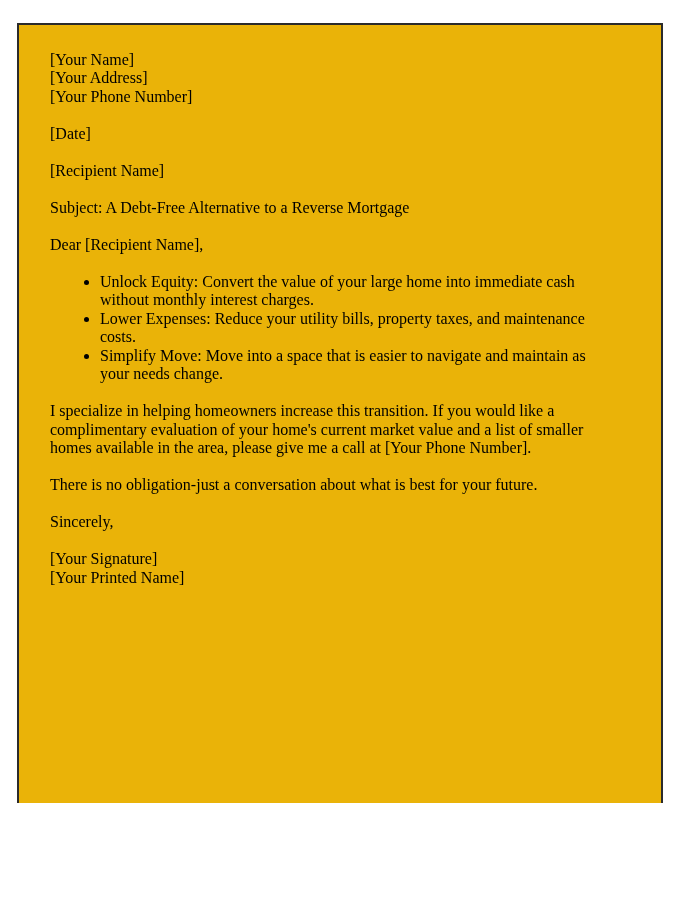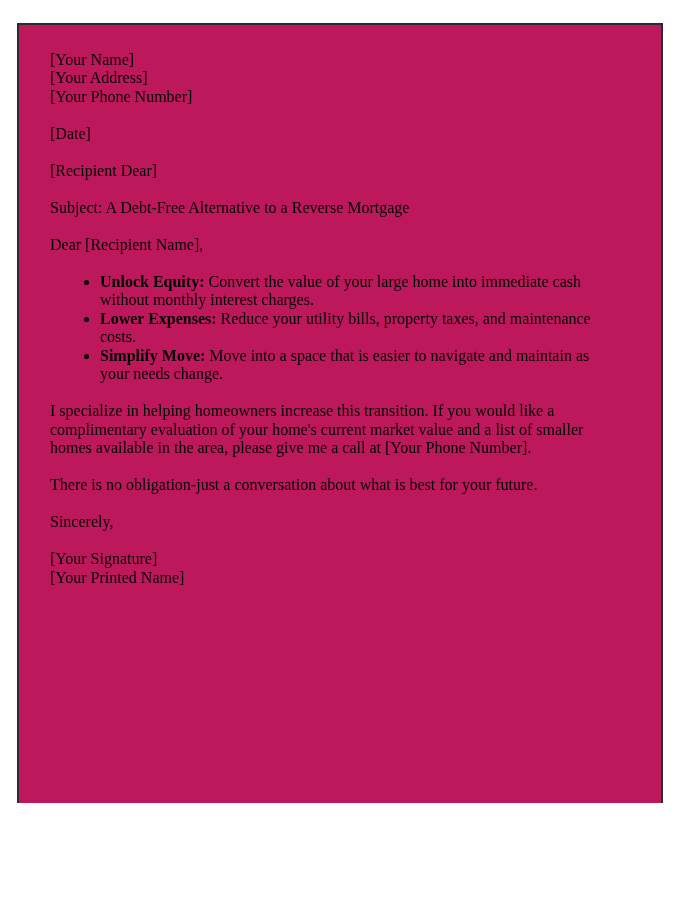--- a/index.html
+++ b/index.html
@@ -20,56 +20,56 @@
     .page {
       position: absolute;
       left: 17px;
       top: 23px;
       box-sizing: border-box;
       width: 646px;
       height: 780px;
       border: 2px solid #2b2b2b;
       border-bottom: none;
       padding: 7px 46px 0 31px;
-      background: #be185d;
+      background: #eab308;
       overflow: hidden;
     }
     .page p {
       margin: 18.5px 0;
     }
     ul.benefits {
       margin: 18.5px 0;
       padding-left: 50px;
       list-style-type: disc;
     }
     ul.benefits li {
       margin: 0;
       padding: 0;
     }
     .b {
-      font-weight: bold;
+      font-weight: normal;
     }
   </style>
 </head>
 <body>
 
 <div class="page">
 
   <p class="address-block">
     </p>
     <div>[Your Name]</div>
     <div>[Your Address]</div>
     <div>[Your Phone Number]</div>
   <p></p>
 
   <p>[Date]</p>
 
   <p class="address-block">
     </p>
-    <div>[Recipient Dear]</div>
+    <div>[Recipient Name]</div>
   <p></p>
 
   <p>Subject: A Debt-Free Alternative to a Reverse Mortgage</p>
 
   <p>Dear [Recipient Name],</p>
 
 
 
   <ul class="benefits">
     <li>

